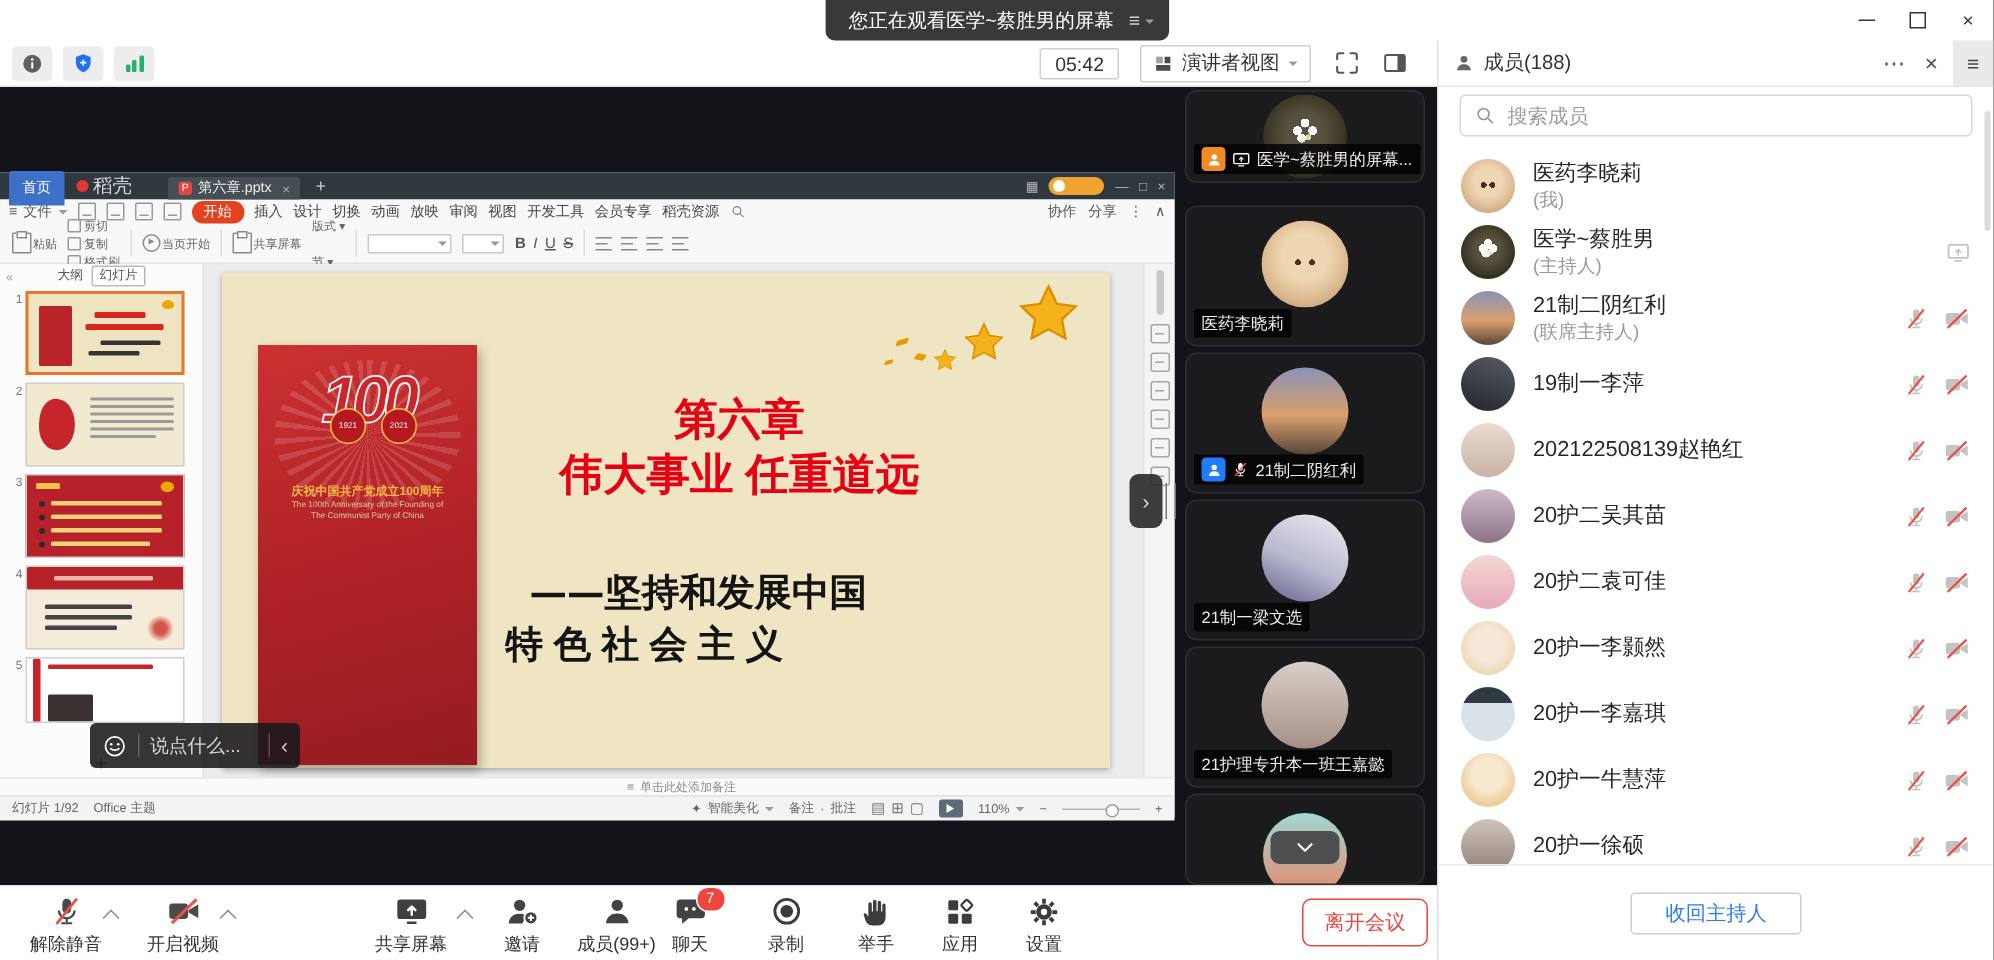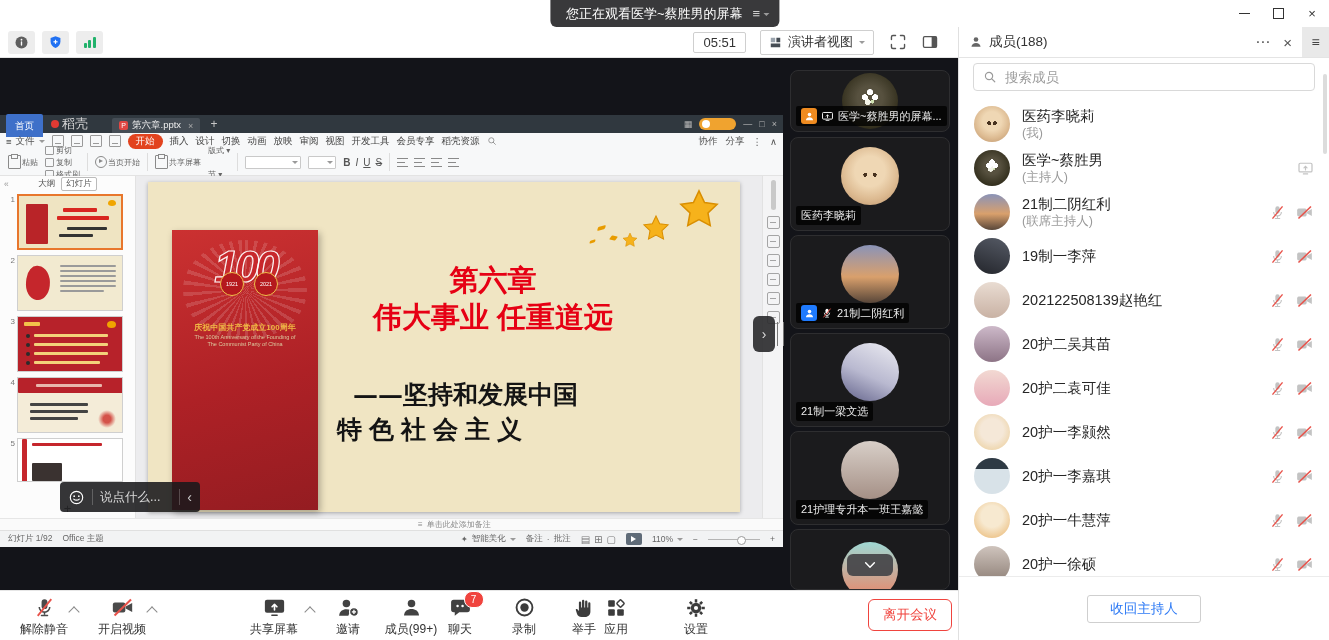--- a/index.html
+++ b/index.html
@@ -359,21 +359,21 @@
         </svg>
     </div>
     <div class="tb-box">
       <span class="greenbars">
         <i style="height:5px"></i>
           <i style="height:8px"></i>
           <i style="height:11px"></i>
       </span>
     </div>
     <div style="flex:1"></div>
-    <div class="timer">05:51</div>
+    <div class="timer">05:42</div>
     <div class="viewbtn">
       <svg width="13" height="13">
           <use href="#i-viewmode"></use>
         </svg>
       <span>演讲者视图</span>
       <span class="caret"></span>
     </div>
     <div class="iconbtn">
       <svg width="18" height="18">
           <use href="#i-fullscreen"></use>
@@ -661,21 +661,21 @@
         </svg>
       <span class="cb-div"></span>
       <span class="ph">说点什么...</span>
       <span class="cb-div"></span>
       <span class="lt">‹</span>
     </div>
 
     <div class="collapse-handle">›</div>
     <div class="grip"></div>
 
-    <div class="vtile" style="top:12px;height:62px">
+    <div class="vtile" style="top:2px;height:62px">
       <div class="vavatar av-flower" style="width:56px;height:56px;margin-top:2px"></div>
       <div class="vlabel">
         <span class="vbadge orange">
           <svg width="11" height="11" style="color:#fff">
               <use href="#i-person"></use>
             </svg>
         </span>
         <svg width="13" height="13" style="color:#fff">
             <use href="#i-monitor-share"></use>
           </svg>
@@ -966,21 +966,21 @@
 
     <div class="bitem" style="left:556px;width:56px">
       <span class="ic">
           <svg width="22" height="22" style="color:#3c3c3c">
             <use href="#i-hand"></use>
           </svg>
         </span>
       <span class="lab">举手</span>
     </div>
 
-    <div class="bitem" style="left:588px;width:56px">
+    <div class="bitem" style="left:612px;width:56px">
       <span class="ic">
           <svg width="22" height="22" style="color:#3c3c3c">
             <use href="#i-grid"></use>
           </svg>
         </span>
       <span class="lab">应用</span>
     </div>
 
     <div class="bitem" style="left:668px;width:56px">
       <span class="ic">

